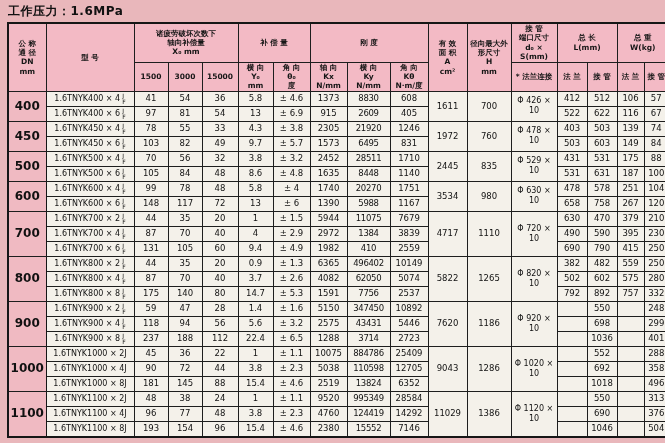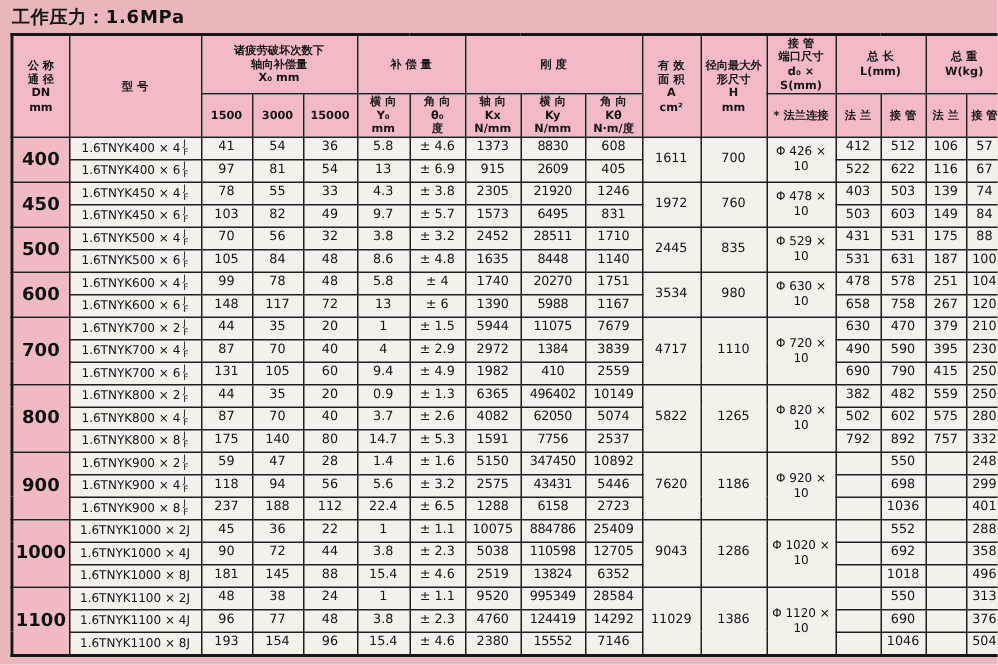--- a/index.html
+++ b/index.html
@@ -432,21 +432,21 @@
       </tr>
       <tr>
         <td class="model"><span>1.6TNYK900 × 8</span><span class="jf" style="white-space: pre-line;">J
 F</span></td>
         <td>237</td>
         <td>188</td>
         <td>112</td>
         <td>22.4</td>
         <td>± 6.5</td>
         <td>1288</td>
-        <td class="wide">6158</td>
+        <td class="wide">3714</td>
         <td>2723</td>
         <td></td>
         <td>1036</td>
         <td></td>
         <td>401</td>
       </tr>
       <tr class="grp">
         <td class="dn" rowspan="3">1000</td>
         <td class="model"><span>1.6TNYK1000 × 2J</span></td>
         <td>45</td>

